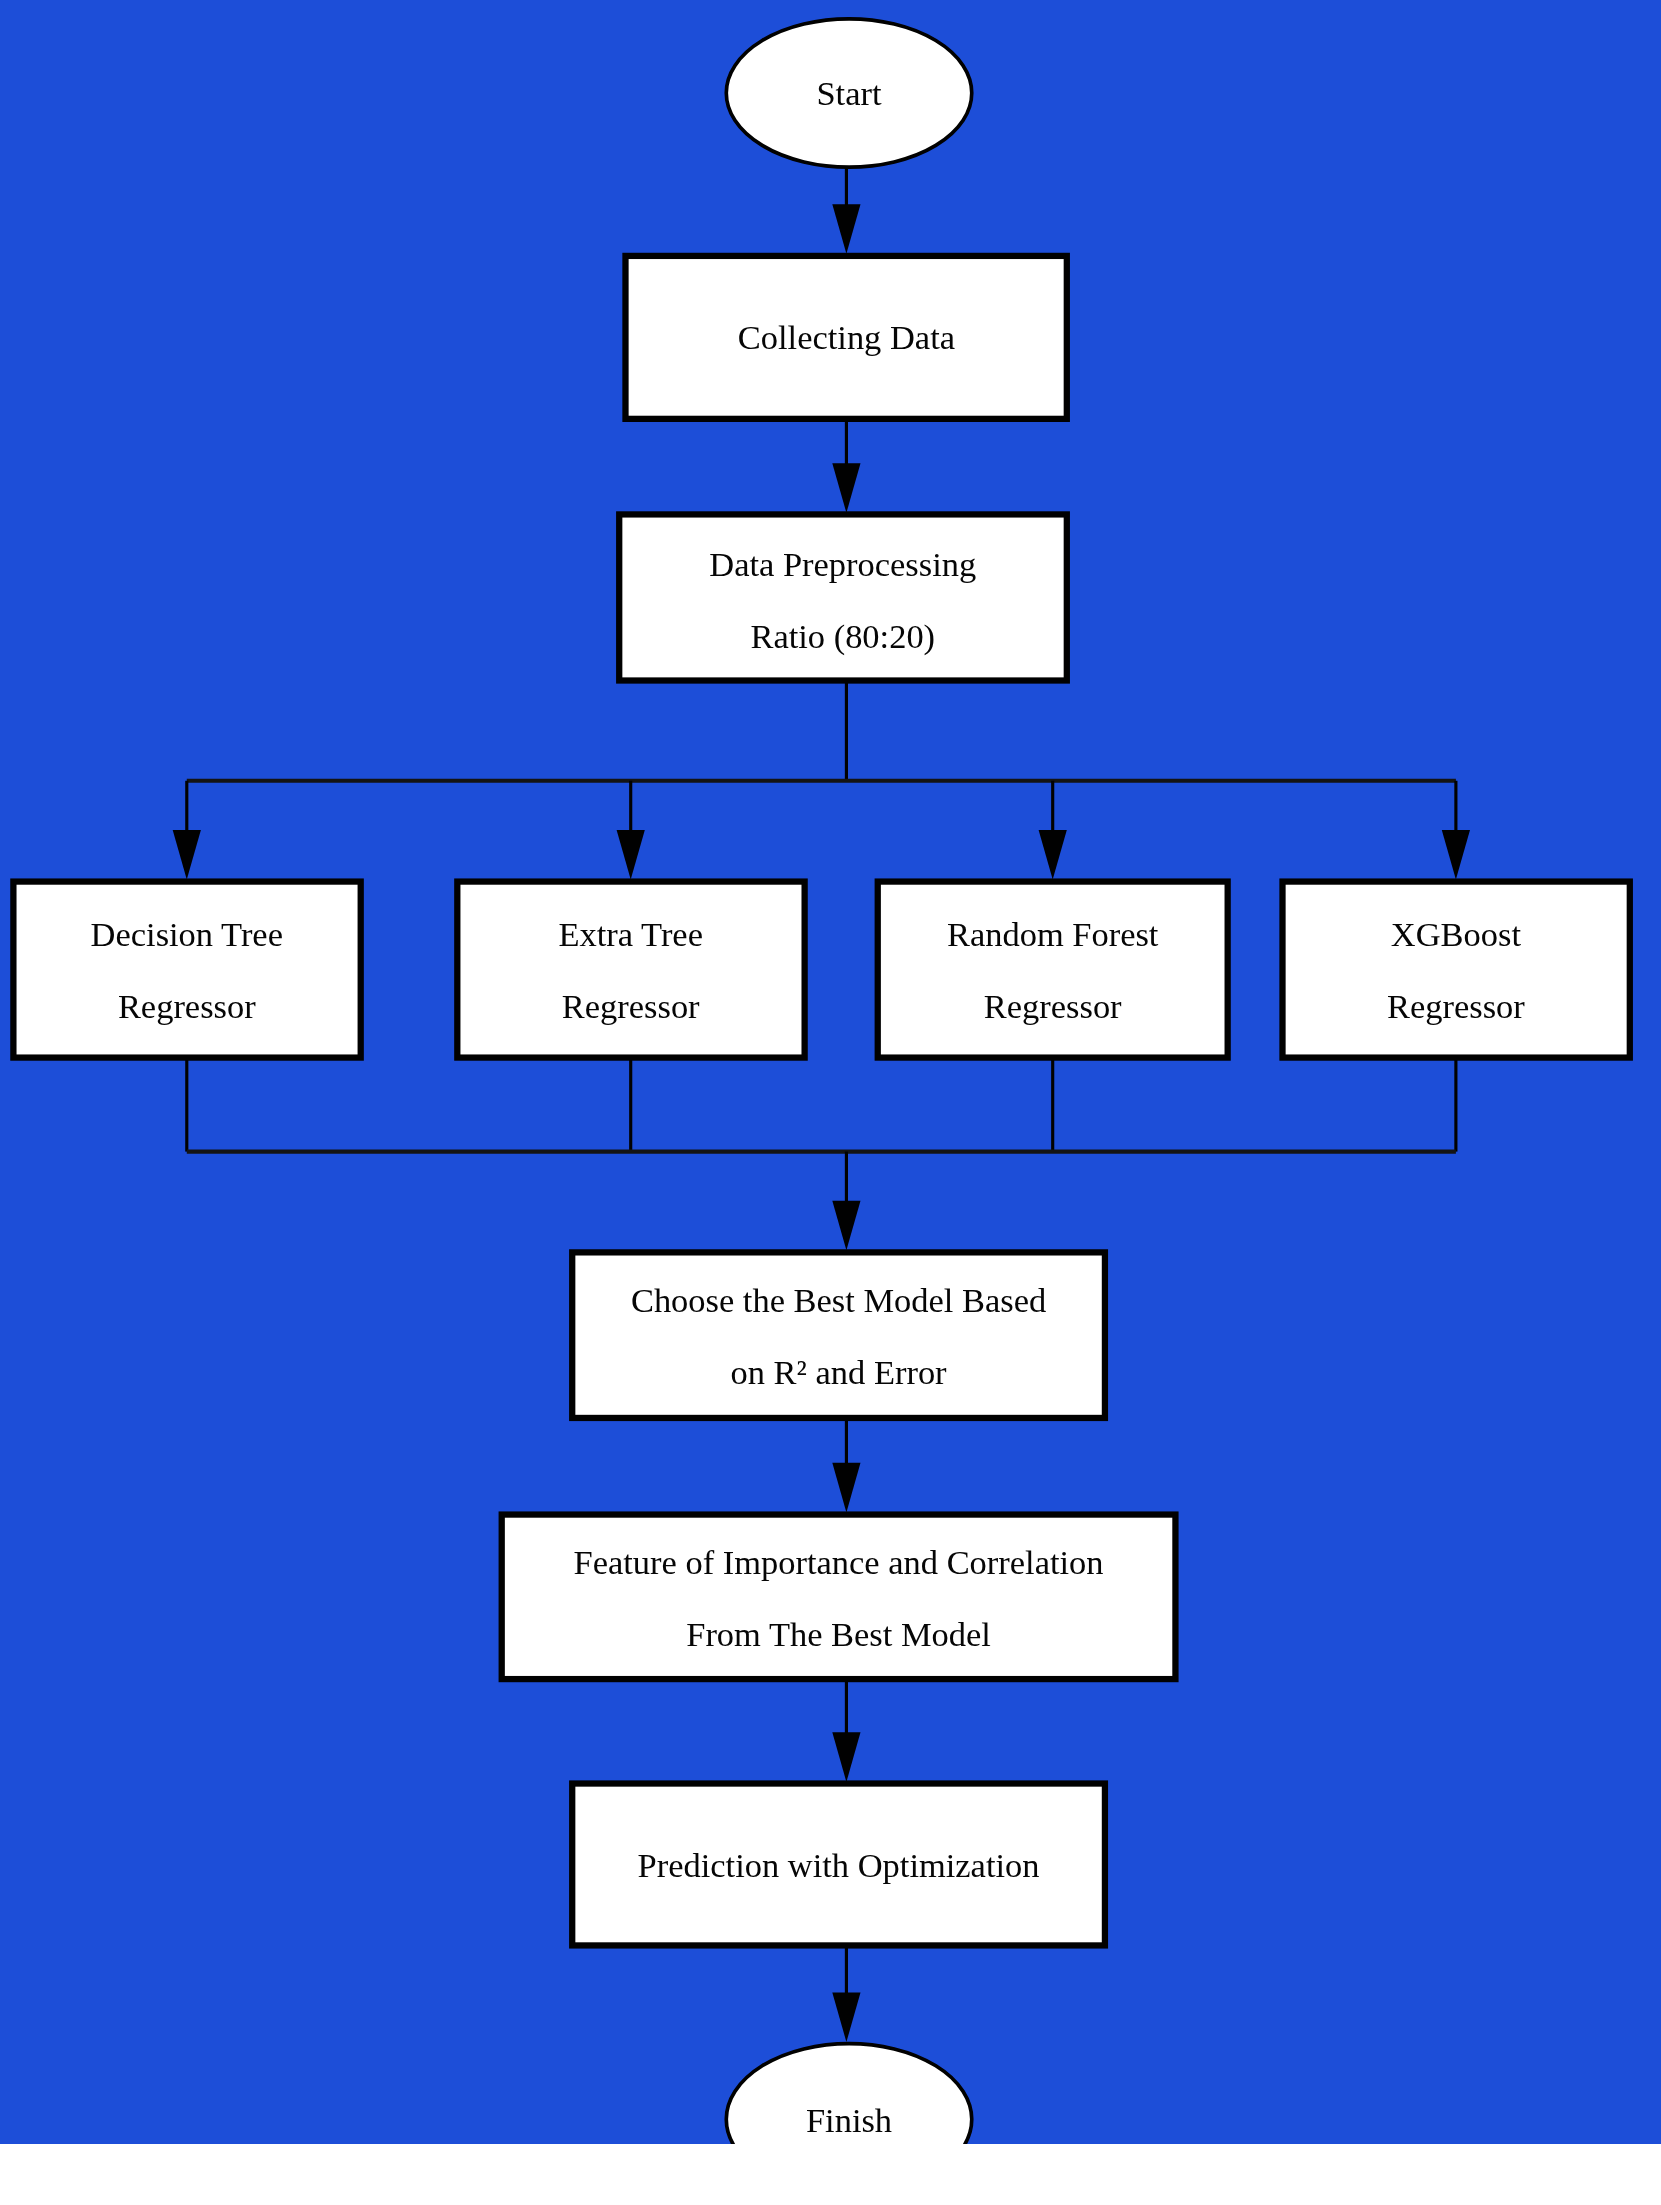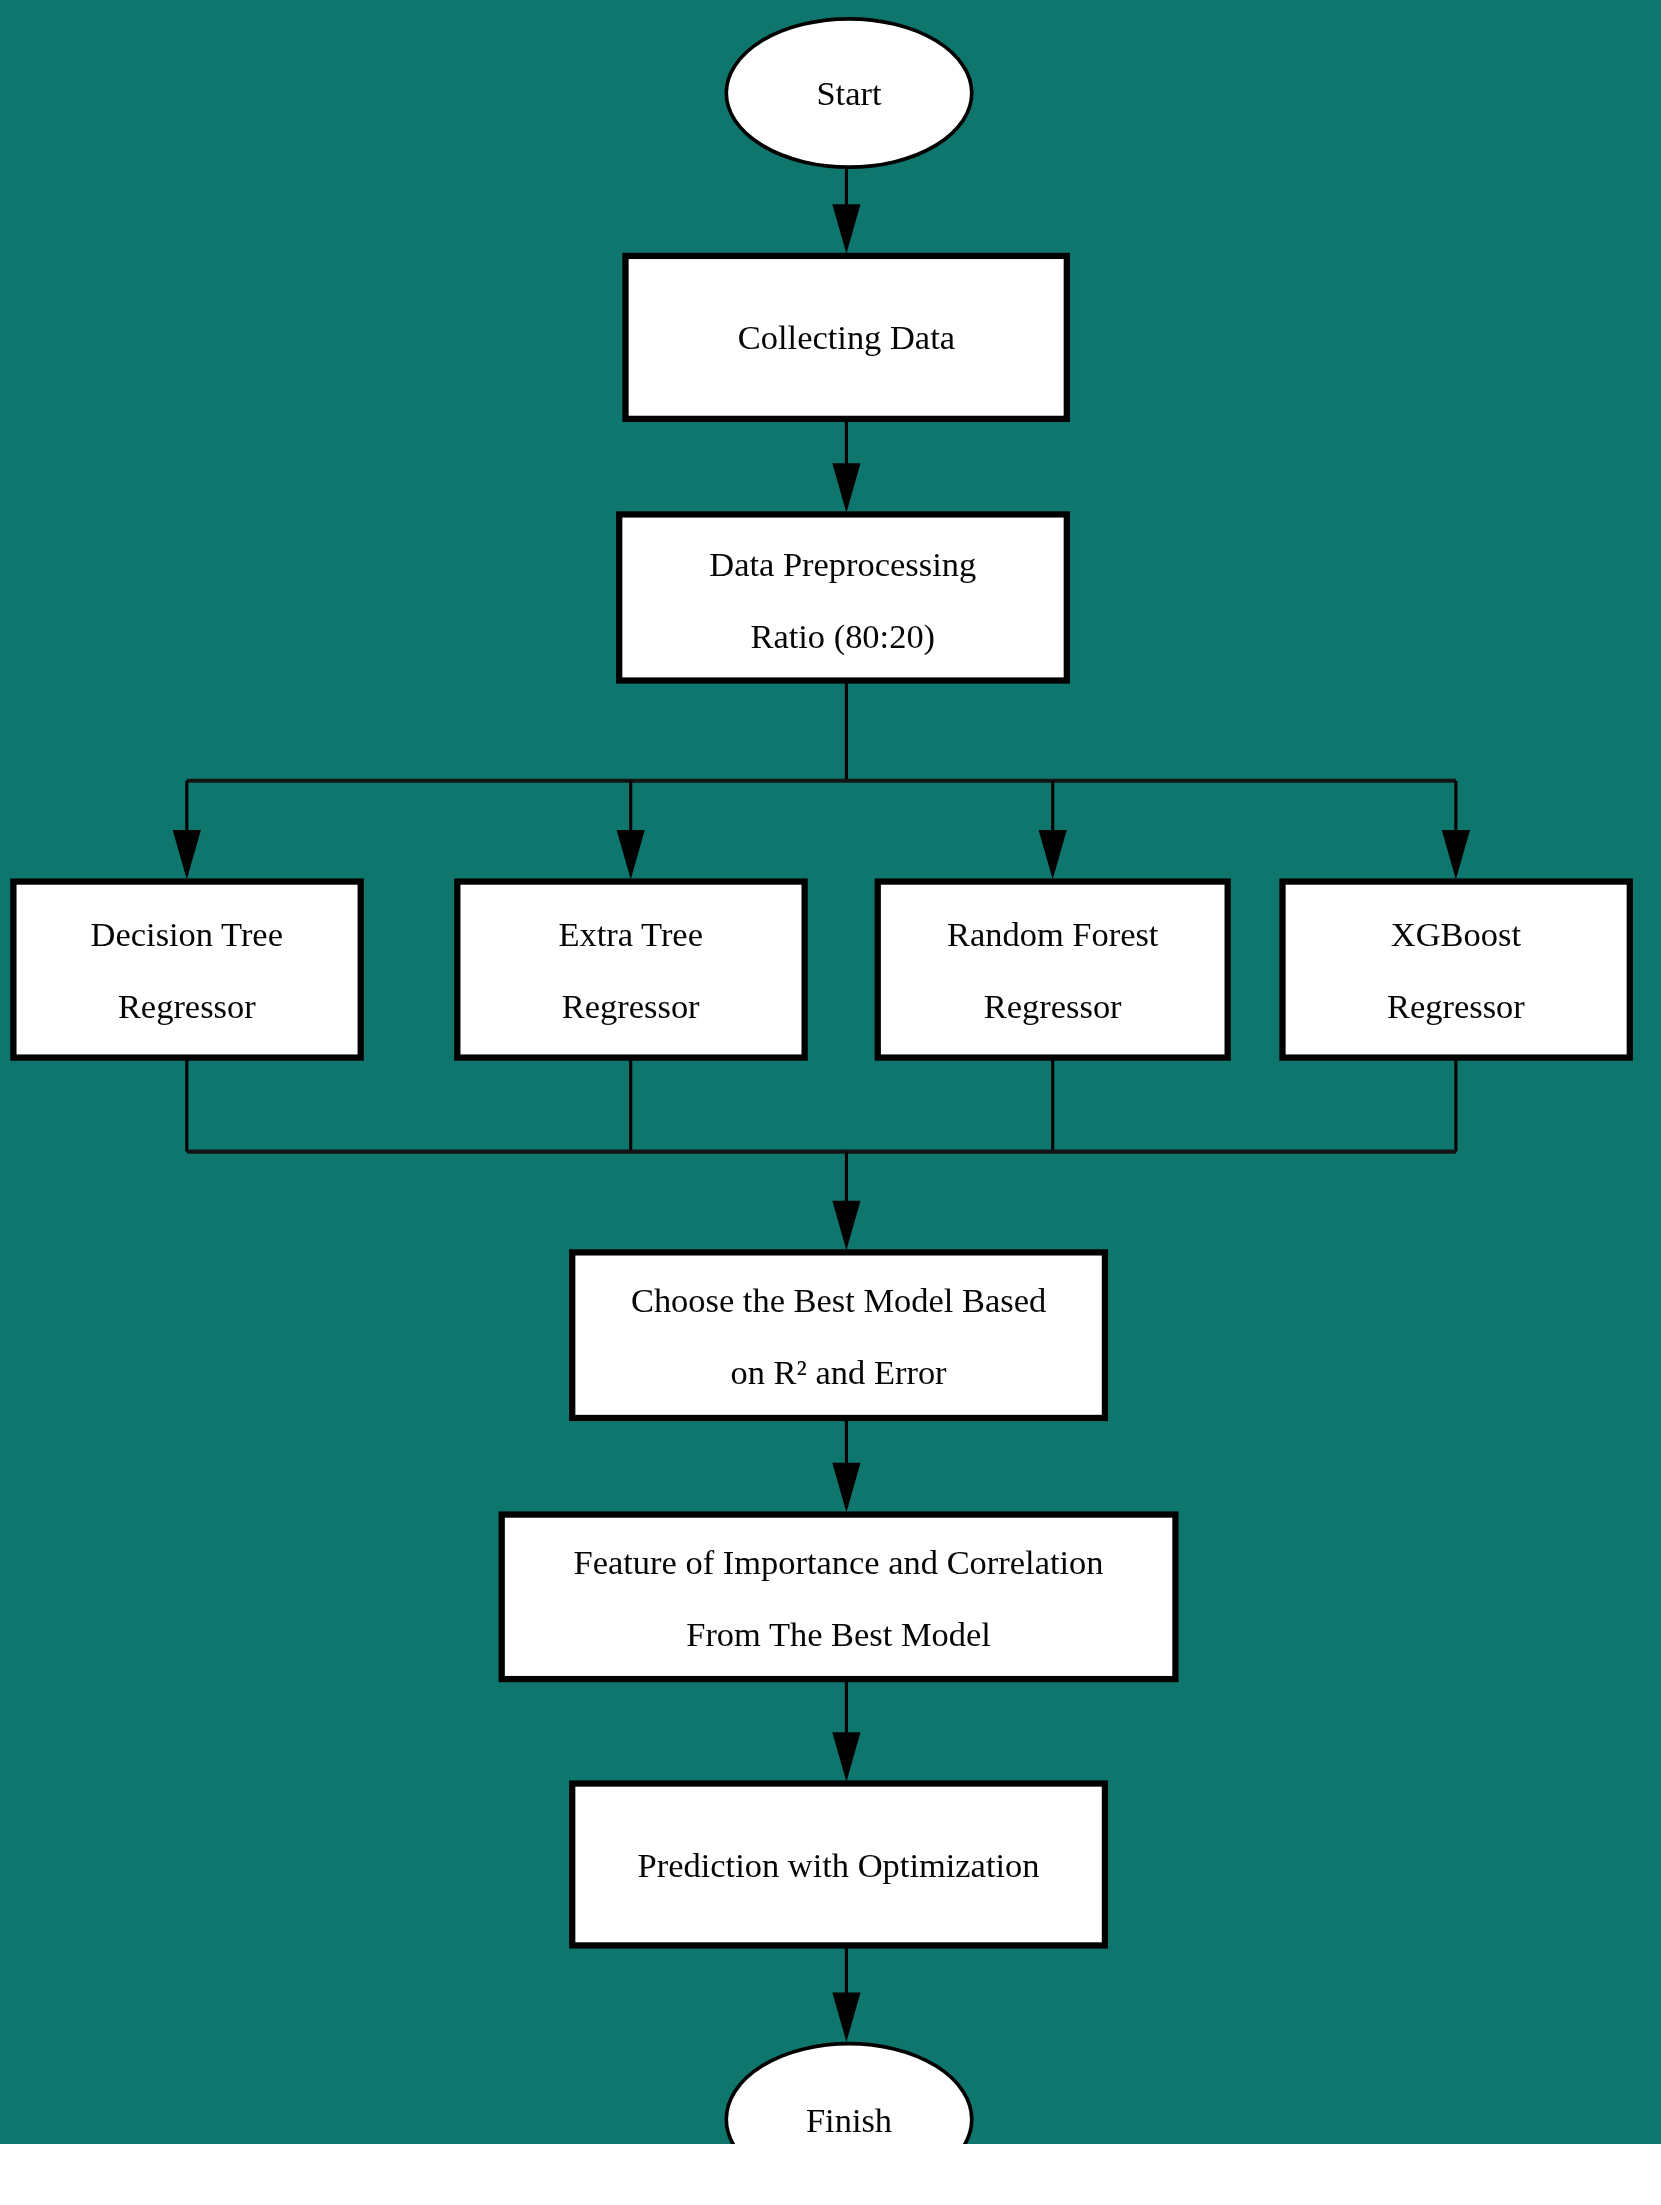--- a/index.html
+++ b/index.html
@@ -4,21 +4,21 @@
 <style>
   html, body {
     margin: 0;
     padding: 0;
     background: #ffffff;
   }
   #page {
     position: relative;
     width: 1662px;
     height: 2144px;
-    background: #0f766e;
+    background: #1d4ed8;
     font-family: "Liberation Serif", serif;
   }
   svg {
     position: absolute;
     inset: 0;
     display: block;
   }
   .shape {
     fill: #ffffff;
     stroke: #010101;

